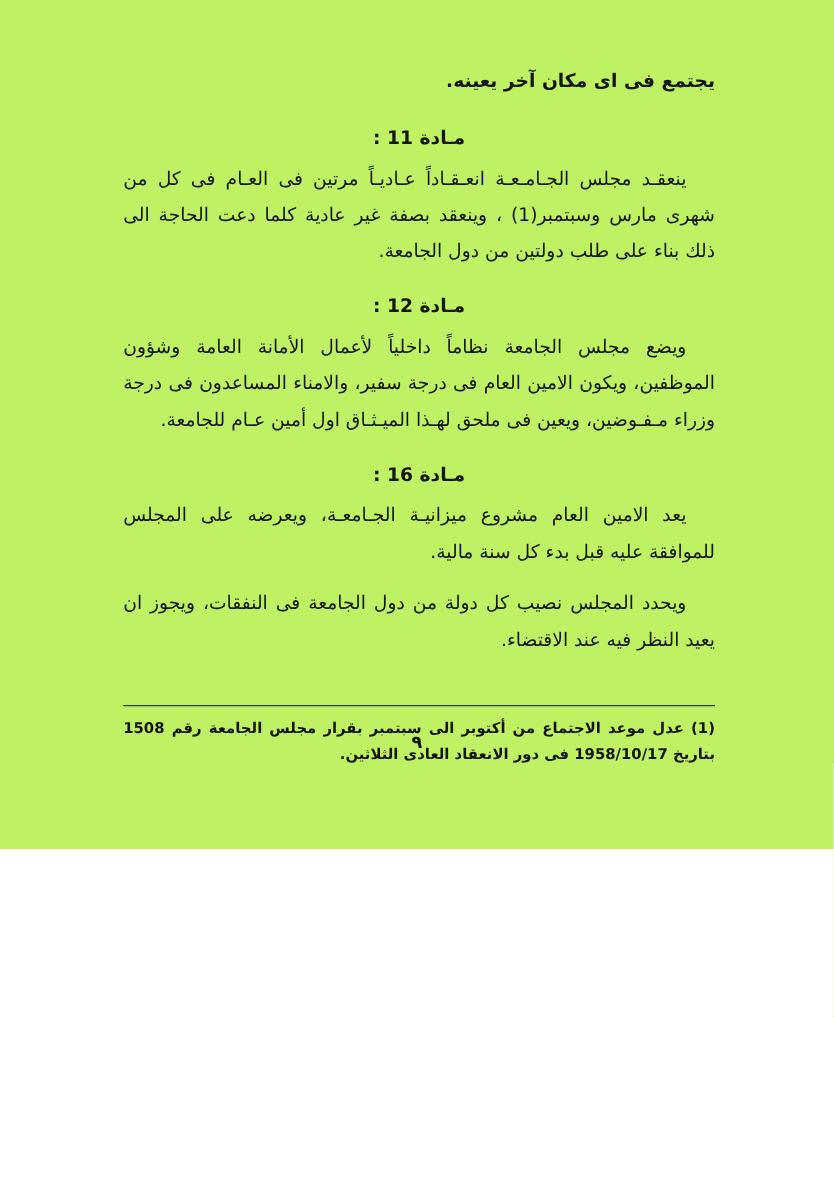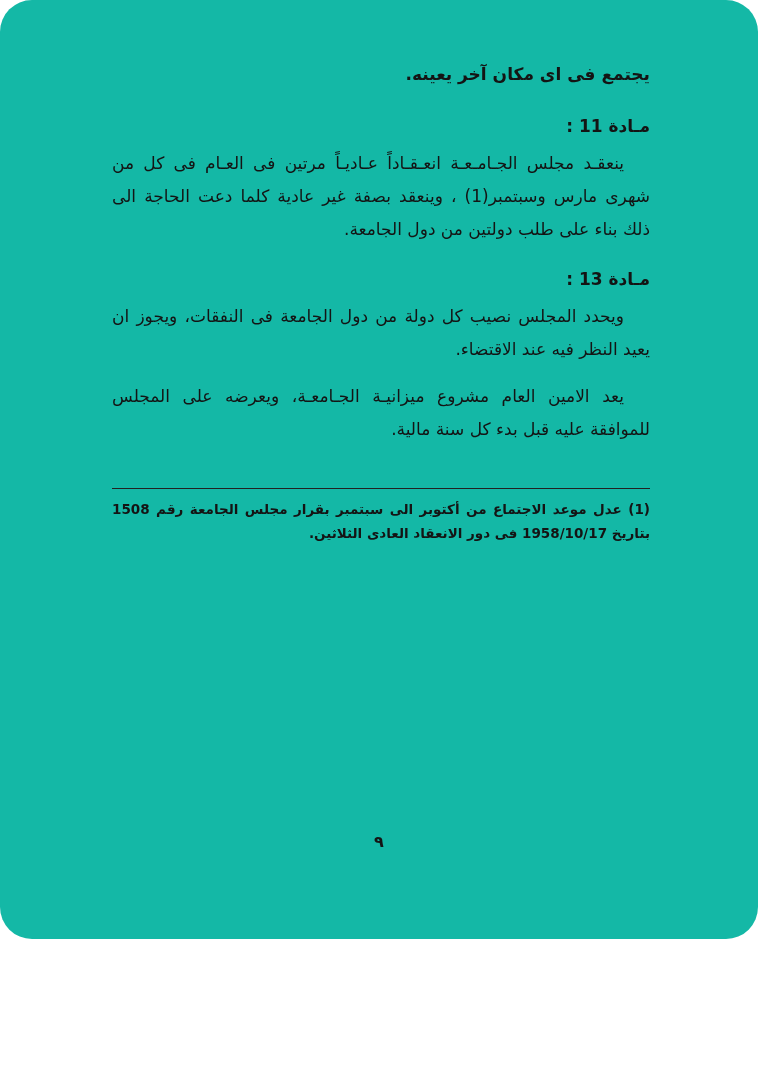--- a/index.html
+++ b/index.html
@@ -3,47 +3,47 @@
 <meta charset="utf-8">
 <style>
   html, body {
     margin: 0;
     padding: 0;
     background: #ffffff;
   }
   .page {
     position: relative;
     width: 758px;
-    height: 939px;
-    background: #14b8a6;
+    height: 772px;
+    background: #bef264;
     color: #141414;
     font-family: "DejaVu Sans", sans-serif;
     overflow: hidden;
     box-sizing: border-box;
-    border-radius: 32px;
   }
   .content {
     position: absolute;
     top: 58px;
     right: 108px;
     left: 112px;
     direction: rtl;
     text-align: right;
   }
   .body-line {
     margin: 0 0 22px 0;
     font-size: 17px;
     line-height: 33px;
     font-weight: bold;
   }
   .article-title {
     margin: 20px 0 8px 0;
     font-size: 17px;
     line-height: 26px;
     font-weight: bold;
+    text-align: center;
   }
   .para {
     margin: 0 0 14px 0;
     font-size: 17px;
     line-height: 33px;
     font-weight: normal;
     text-align: justify;
     text-align-last: right;
     text-indent: 26px;
   }
@@ -80,24 +80,26 @@
 <body>
 
 <div class="page">
   <div class="content">
 
     <p class="body-line">يجتمع فى اى مكان آخر يعينه.</p>
 
     <h2 class="article-title">مـادة 11 :</h2>
     <p class="para">ينعقـد مجلس الجـامـعـة انعـقـاداً عـاديـاً مرتين فى العـام فى كل من شهرى مارس وسبتمبر(1) ، وينعقد بصفة غير عادية كلما دعت الحاجة الى ذلك بناء على طلب دولتين من دول الجامعة.</p>
 
+    <h2 class="article-title">مـادة 12 :</h2>
+    <p class="para">ويضع مجلس الجامعة نظاماً داخلياً لأعمال الأمانة العامة وشؤون الموظفين، ويكون الامين العام فى درجة سفير، والامناء المساعدون فى درجة وزراء مـفـوضين، ويعين فى ملحق لهـذا الميـثـاق اول أمين عـام للجامعة.</p>
 
-    <h2 class="article-title">مـادة 13 :</h2>
+    <h2 class="article-title">مـادة 16 :</h2>
+    <p class="para">يعد الامين العام مشروع ميزانيـة الجـامعـة، ويعرضه على المجلس للموافقة عليه قبل بدء كل سنة مالية.</p>
     <p class="para">ويحدد المجلس نصيب كل دولة من دول الجامعة فى النفقات، ويجوز ان يعيد النظر فيه عند الاقتضاء.</p>
-    <p class="para">يعد الامين العام مشروع ميزانيـة الجـامعـة، ويعرضه على المجلس للموافقة عليه قبل بدء كل سنة مالية.</p>
 
     <div class="footnote">
       <div class="footnote-rule"></div>
       <p class="footnote-text">(1) عدل موعد الاجتماع من أكتوبر الى سبتمبر بقرار مجلس الجامعة رقم 1508 بتاريخ 1958/10/17 فى دور الانعقاد العادى الثلاثين.</p>
     </div>
 
   </div>
 
   <div class="page-number">٩</div>
 </div>

